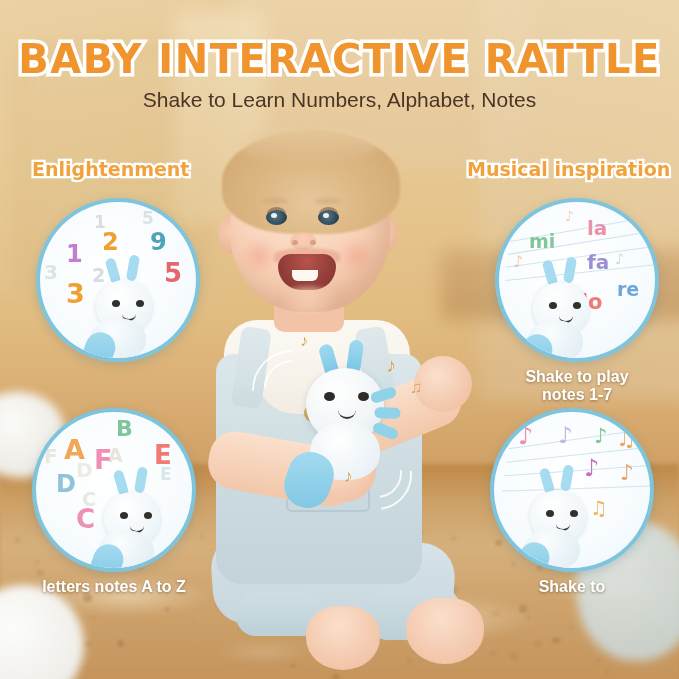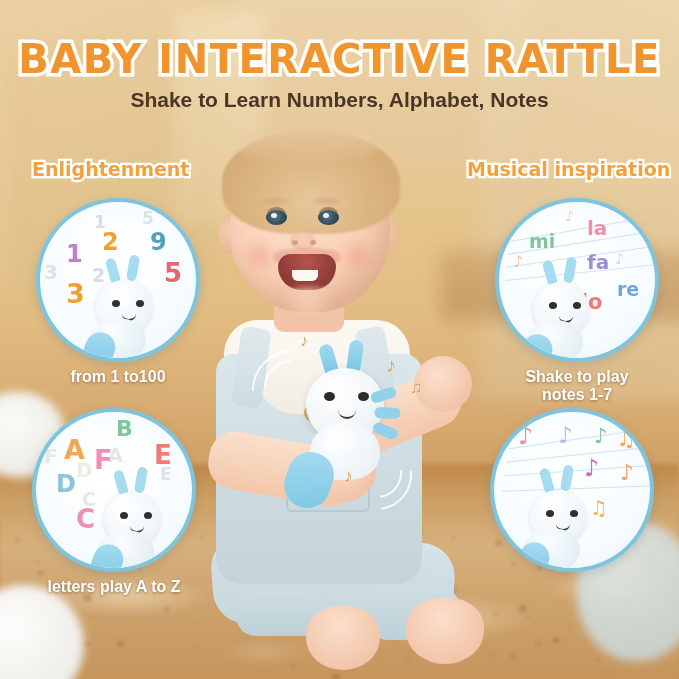--- a/index.html
+++ b/index.html
@@ -175,21 +175,21 @@
 
   
   #title{
     position:absolute; left:0; right:0; top:36px; text-align:center;
     font-size:40px; font-weight:bold; letter-spacing:1.5px; color:#f0942e;
     -webkit-text-stroke:7px #ffffff; paint-order:stroke fill;
     font-family:"DejaVu Sans", sans-serif;
   }
   #subtitle{
     position:absolute; left:0; right:0; top:88px; text-align:center;
-    font-size:21px; font-weight:700; color:#4a3526;
+    font-size:21px; font-weight:400; color:#4a3526;
   }
   .sec-label{
     position:absolute; font-size:19px; font-weight:bold; color:#f2a23c;
     -webkit-text-stroke:4.5px #fff; paint-order:stroke fill;
     font-family:"DejaVu Sans", sans-serif;
   }
   .sec-label.left{ left:32px; top:158px; }
   .sec-label.right{ left:467px; top:158px; }
 
   
@@ -421,21 +421,20 @@
       <div class="mt-ear r"></div>
       <div class="mt-head"></div>
       <div class="mt-eye l"></div>
       <div class="mt-eye r"></div>
       <div class="mt-mouth"></div>
       <div class="mt-body"></div>
       <div class="mt-handle"></div>
     </div>
   </div>
   <div class="fcaption">
-    <div>from 1 to100</div>
   </div>
 </div>
 
 <div class="feature" style="left:495px;top:198px;">
   <div class="fcircle" style="border-color: rgb(126, 196, 220);">
       <span class="glyph" style="left: 66px; top: 6px; font-size: 14px; color: rgb(243, 208, 180);">♪</span>
       <span class="glyph" style="left: 116px; top: 48px; font-size: 15px; color: rgb(207, 216, 226);">♪</span>
       <span class="glyph" style="left: 14px; top: 50px; font-size: 16px; color: rgb(240, 201, 168);">♪</span>
       <span class="glyph" style="left: 74px; top: 88px; font-size: 21px; color: rgb(239, 123, 116);">do</span>
       <span class="glyph" style="left: 118px; top: 76px; font-size: 19px; color: rgb(111, 168, 216);">re</span>
@@ -481,21 +480,21 @@
       <div class="mt-ear r"></div>
       <div class="mt-head"></div>
       <div class="mt-eye l"></div>
       <div class="mt-eye r"></div>
       <div class="mt-mouth"></div>
       <div class="mt-body"></div>
       <div class="mt-handle"></div>
     </div>
   </div>
   <div class="fcaption">
-    <div>letters play A to Z</div>
+    <div>letters notes A to Z</div>
   </div>
 </div>
 
 <div class="feature" style="left:490px;top:408px;">
   <div class="fcircle" style="border-color: rgb(126, 196, 220);">
       <span class="glyph" style="left: 96px; top: 84px; font-size: 20px; color: rgb(240, 180, 94);">♫</span>
       <span class="glyph" style="left: 126px; top: 48px; font-size: 22px; color: rgb(239, 160, 106);">♪</span>
       <span class="glyph" style="left: 90px; top: 42px; font-size: 24px; color: rgb(196, 111, 192);">♪</span>
       <span class="glyph" style="left: 122px; top: 14px; font-size: 22px; color: rgb(240, 168, 86);">♫</span>
       <span class="glyph" style="left: 100px; top: 12px; font-size: 21px; color: rgb(127, 198, 155);">♪</span>
@@ -510,14 +509,15 @@
       <div class="mt-ear r"></div>
       <div class="mt-head"></div>
       <div class="mt-eye l"></div>
       <div class="mt-eye r"></div>
       <div class="mt-mouth"></div>
       <div class="mt-body"></div>
       <div class="mt-handle"></div>
     </div>
   </div>
   <div class="fcaption">
+    <div>Shake to</div>
   </div>
 </div>
 
 </body></html>

